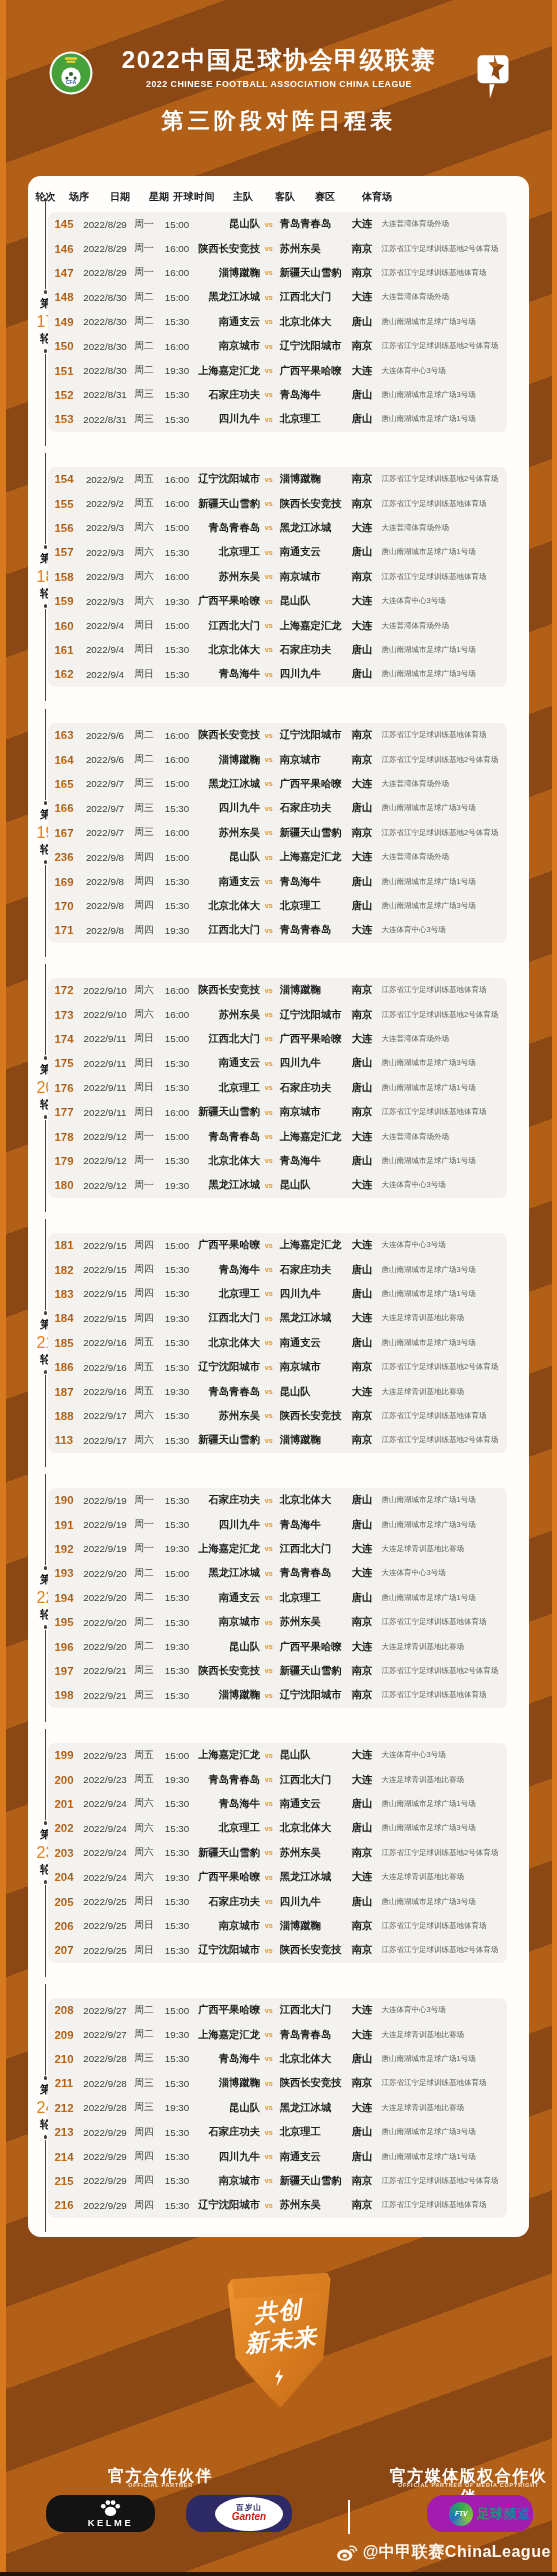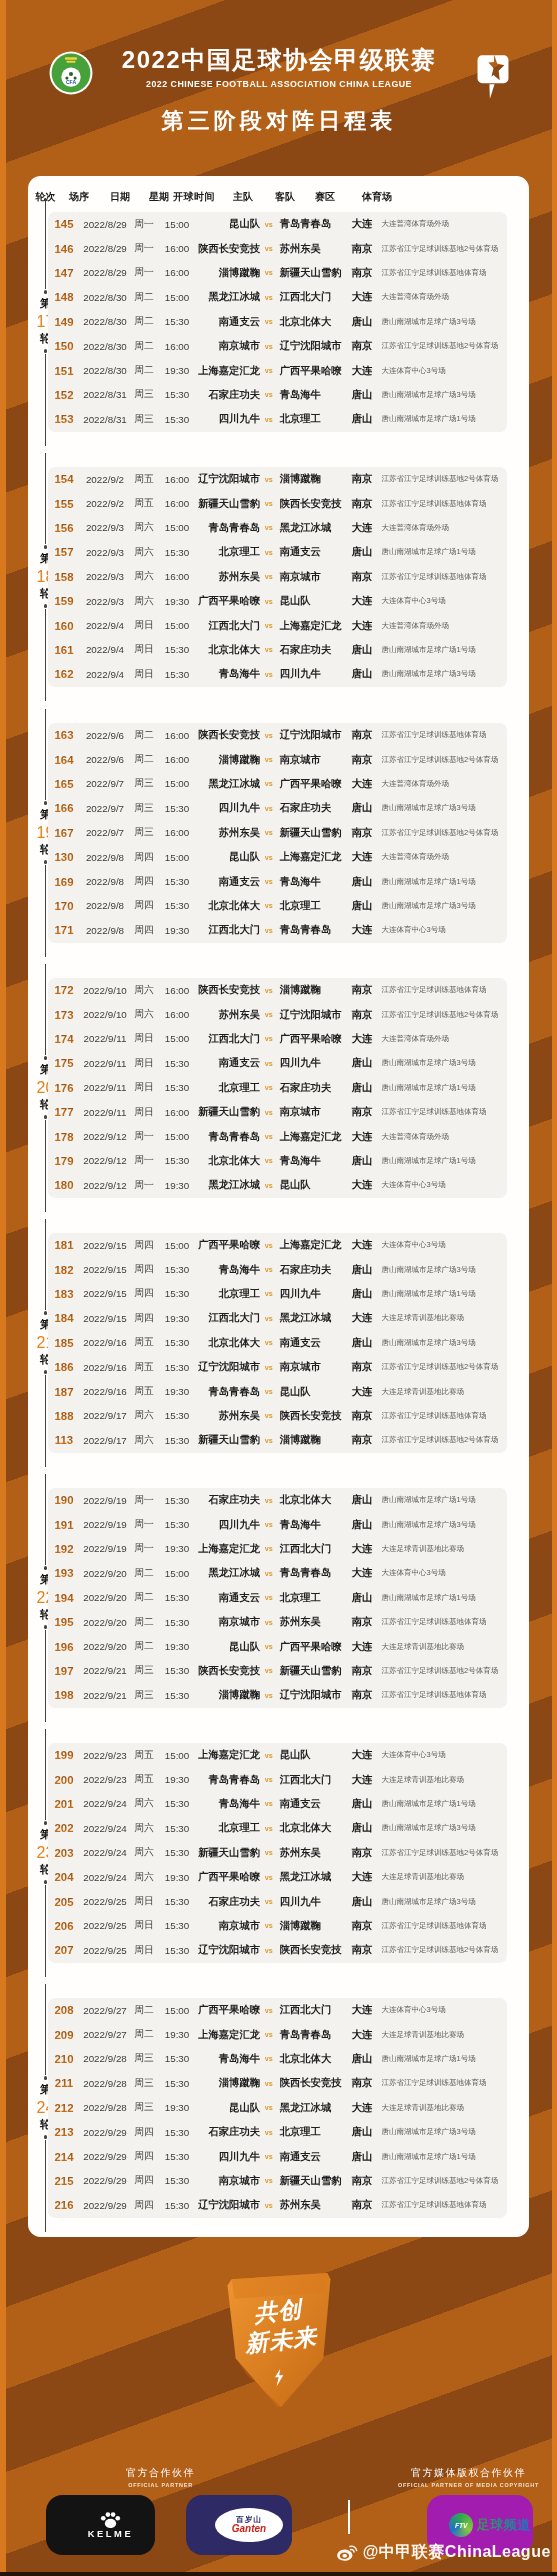--- a/index.html
+++ b/index.html
@@ -63,26 +63,26 @@
 
   
   .badge{position:absolute;left:216px;top:2272px;width:127px;height:137px;}
   .badge-text{position:absolute;left:0;top:25px;width:100%;text-align:center;
     transform:rotate(-6deg);color:#fff;font-style:italic;font-weight:900;
     font-size:23px;line-height:1.25;letter-spacing:1px;}
   .badge-bolt{position:absolute;left:58px;top:97px;}
 
   
   .partner-title{position:absolute;width:165px;text-align:center;color:#fff;
-    font-size:10px;font-weight:400;letter-spacing:1.5px;top:2466px;}
+    font-size:16px;font-weight:700;letter-spacing:1.5px;top:2466px;}
   .partner-sub{position:absolute;width:165px;text-align:center;color:#f3e3cf;
     font-size:5.4px;font-weight:700;letter-spacing:0.8px;top:2482px;}
   .pt-left{left:78px;} .pt-right{left:386px;}
 
-  .logo-box{position:absolute;top:2495px;height:60px;border-radius:16.5px;
+  .logo-box{position:absolute;top:2495px;height:37px;border-radius:16.5px;
     display:flex;flex-direction:column;align-items:center;justify-content:center;padding-left:20px;}
   .logo-kelme{left:46px;width:89px;background:#131313;}
   .kelme-text{color:#fff;font-size:9.3px;font-weight:700;letter-spacing:2.6px;margin-top:1px;}
   .logo-ganten{left:186px;width:86px;background:#2d2a66;}
   .ganten-oval{width:68px;height:34px;background:#fff;border-radius:50%;
     display:flex;flex-direction:column;align-items:center;justify-content:center;}
   .ganten-cn{color:#2d2a66;font-size:7.7px;font-weight:800;letter-spacing:1px;line-height:1;}
   .ganten-en{color:#cf2217;font-size:10px;font-weight:800;font-style:italic;line-height:1.05;}
   .vdivider{position:absolute;left:348px;top:2500px;width:1.5px;height:34px;background:#fff;}
   .logo-ftv{left:427px;width:86px;background:#a21caf;flex-direction:row;gap:3.6px;}
@@ -425,21 +425,21 @@
             <div class="c-date">2022/9/7</div>
             <div class="c-week">周三</div>
             <div class="c-time">16:00</div>
             <div class="c-home">苏州东吴</div>
             <div class="c-vs">vs</div>
             <div class="c-away">新疆天山雪豹</div>
             <div class="c-region">南京</div>
             <div class="c-stadium">江苏省江宁足球训练基地2号体育场</div>
           </div>
           <div class="match-row">
-            <div class="c-no">130</div>
+            <div class="c-no">236</div>
             <div class="c-date">2022/9/8</div>
             <div class="c-week">周四</div>
             <div class="c-time">15:00</div>
             <div class="c-home">昆山队</div>
             <div class="c-vs">vs</div>
             <div class="c-away">上海嘉定汇龙</div>
             <div class="c-region">大连</div>
             <div class="c-stadium">大连普湾体育场外场</div>
           </div>
           <div class="match-row">

